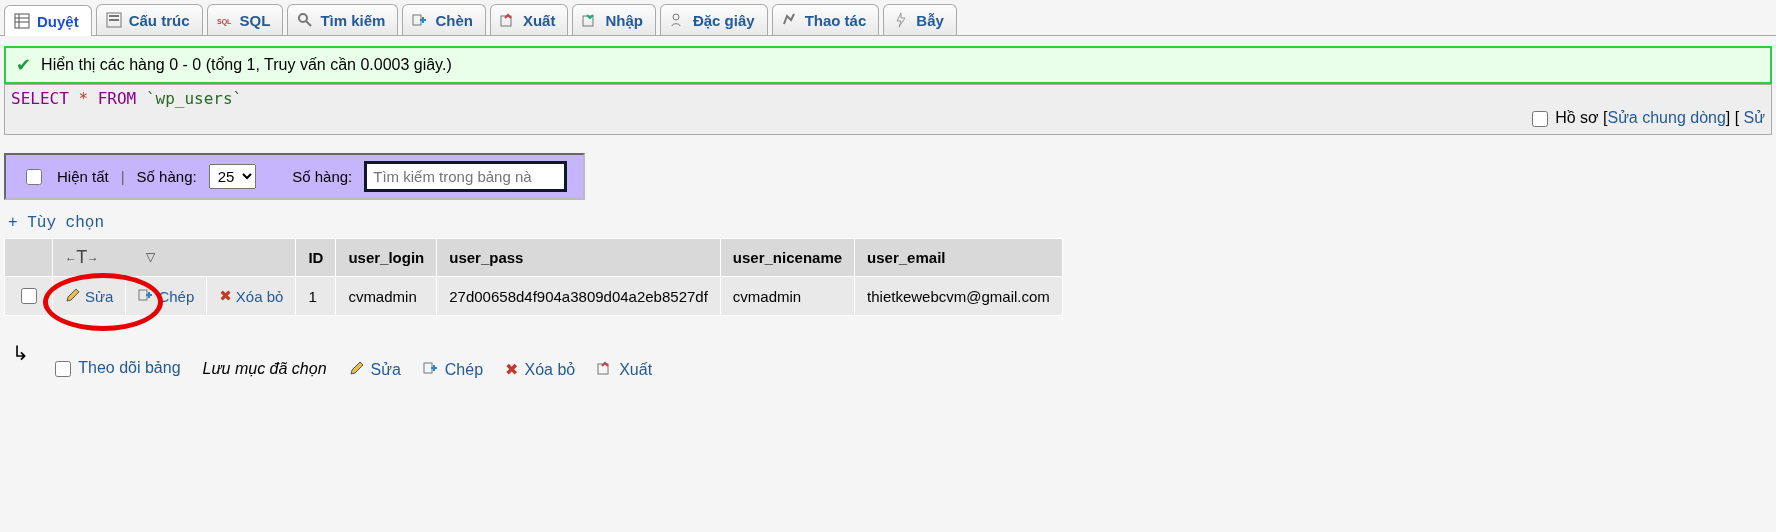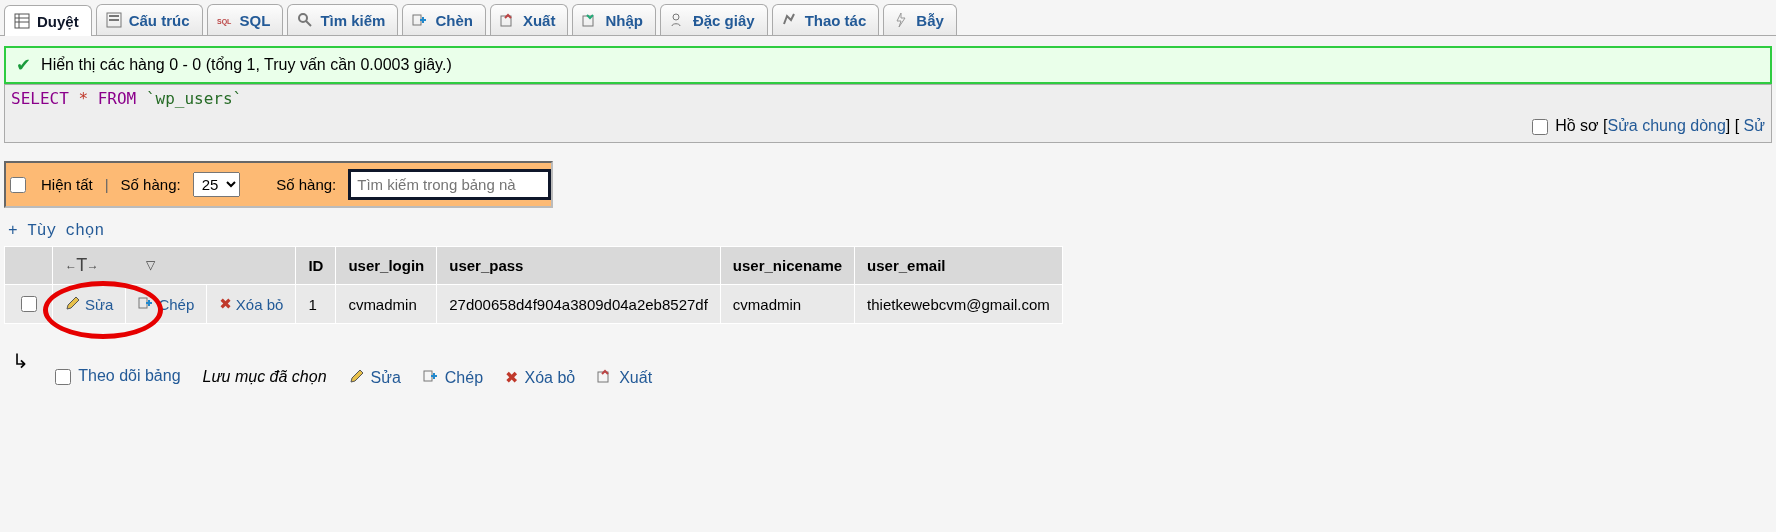--- a/index.html
+++ b/index.html
@@ -29,21 +29,21 @@
     border: 1px solid #aaa;
     border-bottom: none;
     border-radius: 6px 6px 0 0;
     background: linear-gradient(#fdfdfd, #e8e8e8);
     cursor: pointer;
     color: #235a97;
     font-weight: bold;
   }
   .tab.active {
     background: #fff;
-    color: #0f172a;
+    color: #1d4ed8;
     position: relative;
     top: 1px;
   }
   .tab .ticon {
     width: 18px; height: 18px;
     display: inline-flex; align-items: center; justify-content: center;
   }
 
   
   .success {
@@ -70,36 +70,36 @@
   }
   .sqlline {
     font-family: Menlo, Consolas, monospace;
     font-size: 16px;
   }
   .kw   { color: #8b008b; }
   .star { color: #c0392b; }
   .backtick { color: #266b26; }
   .sqlmeta {
     text-align: right;
-    margin-top: 8px;
+    margin-top: 0;
     font-size: 16px;
   }
   .sqlmeta a { color: #235a97; text-decoration: none; }
 
   
   .toolbar {
     margin: 18px 4px 0 4px;
     display: flex;
     align-items: center;
     gap: 12px;
   }
   .toolbox {
     border: 2px inset #bbb;
-    background: #fdba74;
-    padding: 6px 0;
+    background: #c4b5fd;
+    padding: 6px 16px;
     display: flex;
     align-items: center;
     gap: 12px;
   }
   .toolbox select {
     font-size: 15px;
     padding: 2px 4px;
   }
   .toolbox input[type=text] {
     font-size: 15px;

